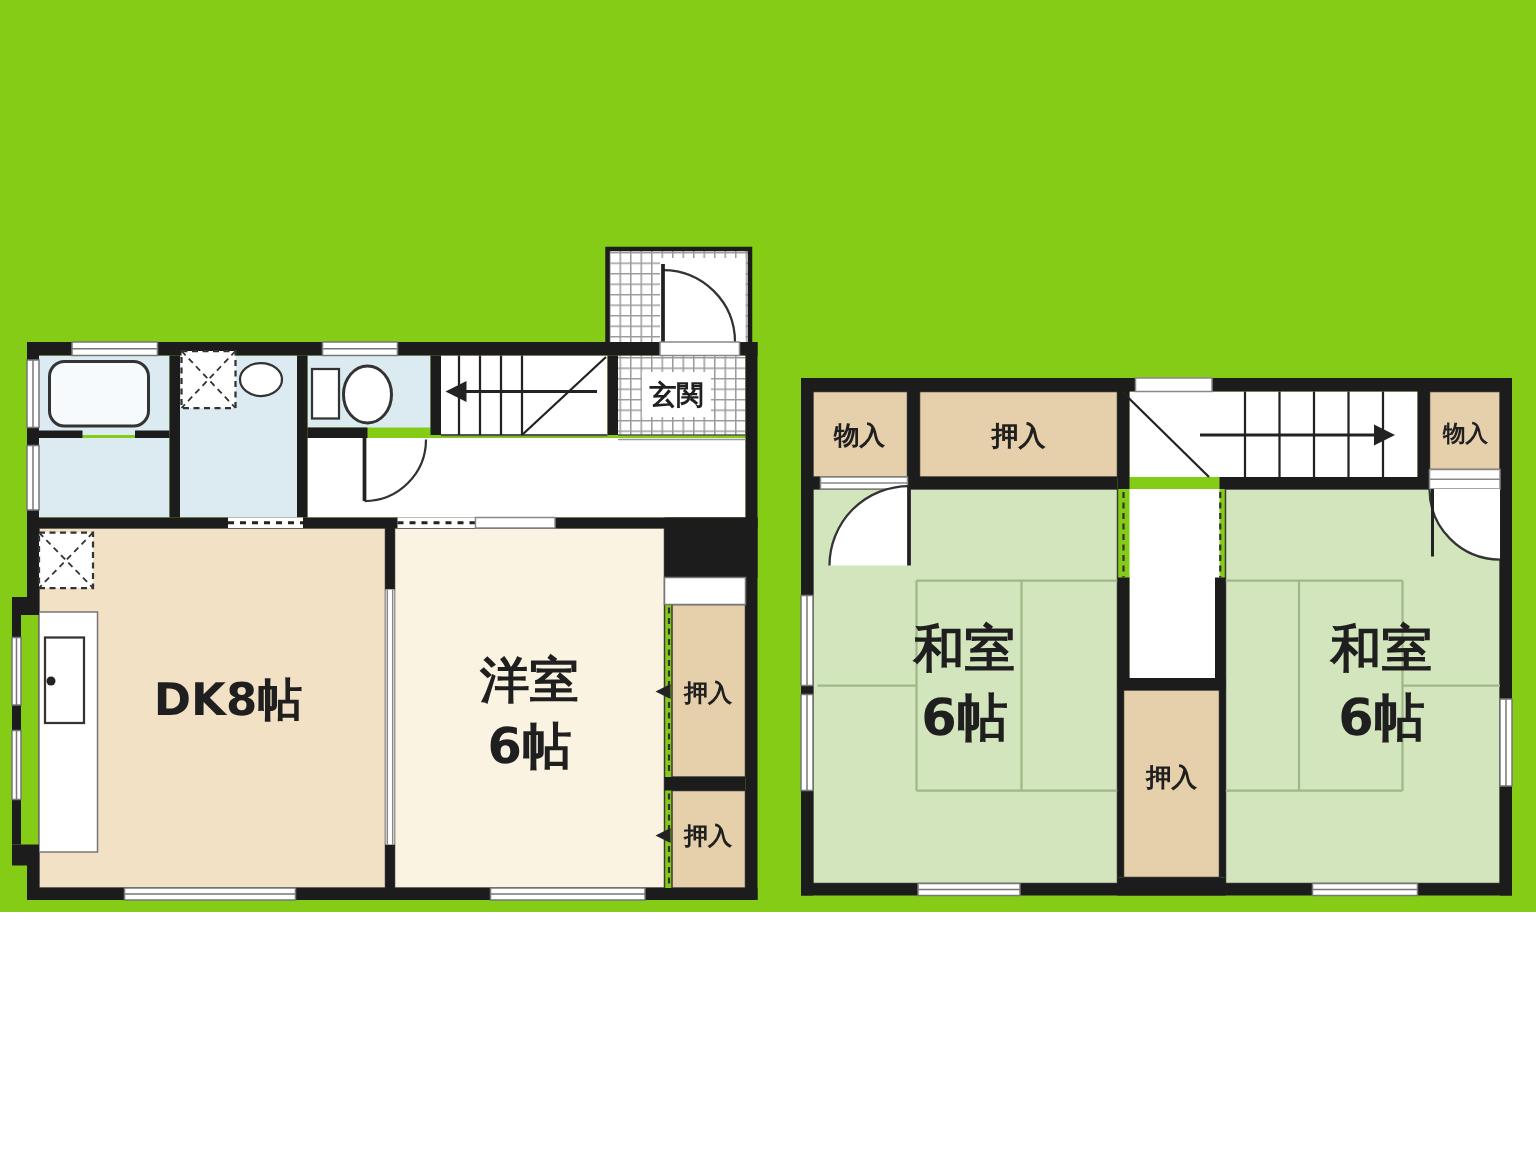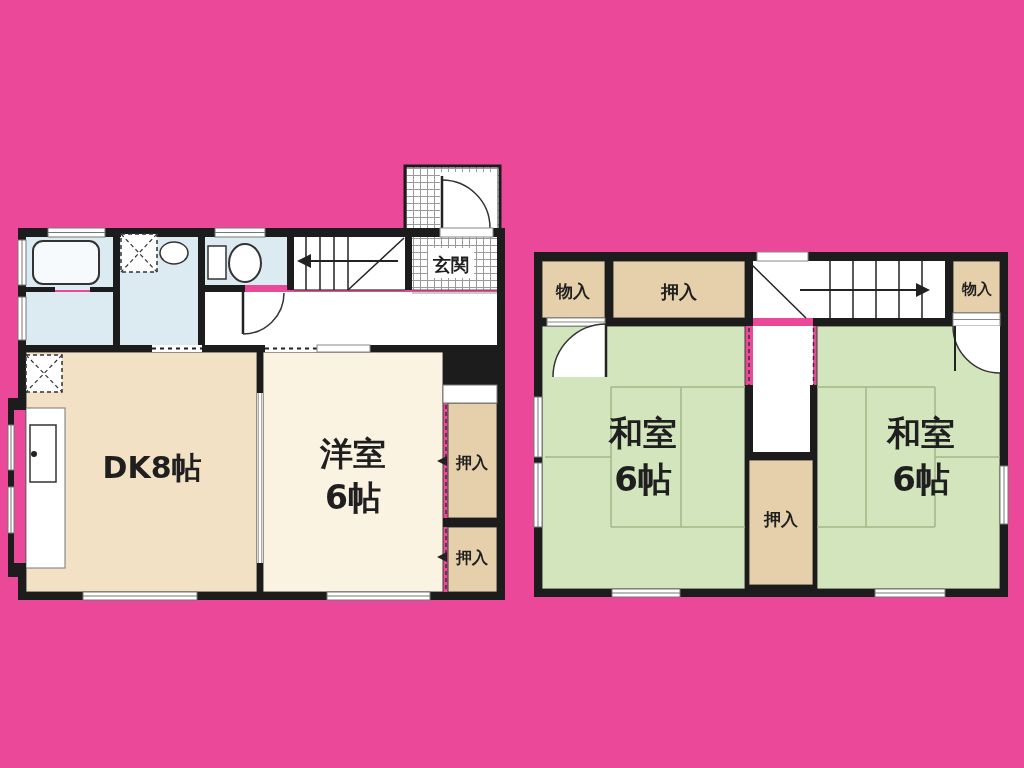--- a/index.html
+++ b/index.html
@@ -1,16 +1,16 @@
 <!DOCTYPE html>
 <html><head>
 <meta charset="utf-8">
 <style>
   html,body{margin:0;padding:0;background:#ffffff;}
-  .canvas{position:relative;width:1024px;height:768px;background:#ec4899;overflow:hidden;}
+  .canvas{position:relative;width:1024px;height:608px;background:#84cc16;overflow:hidden;}
   svg{display:block;}
   text{font-family:"DejaVu Sans",sans-serif;font-weight:bold;fill:#1f1f1f;}
 </style>
 </head>
 <body>
 
 <div class="canvas">
 <svg width="1024" height="768" viewBox="0 0 1024 768">
   <defs>
     <pattern id="hatch" width="7" height="7" patternUnits="userSpaceOnUse">

